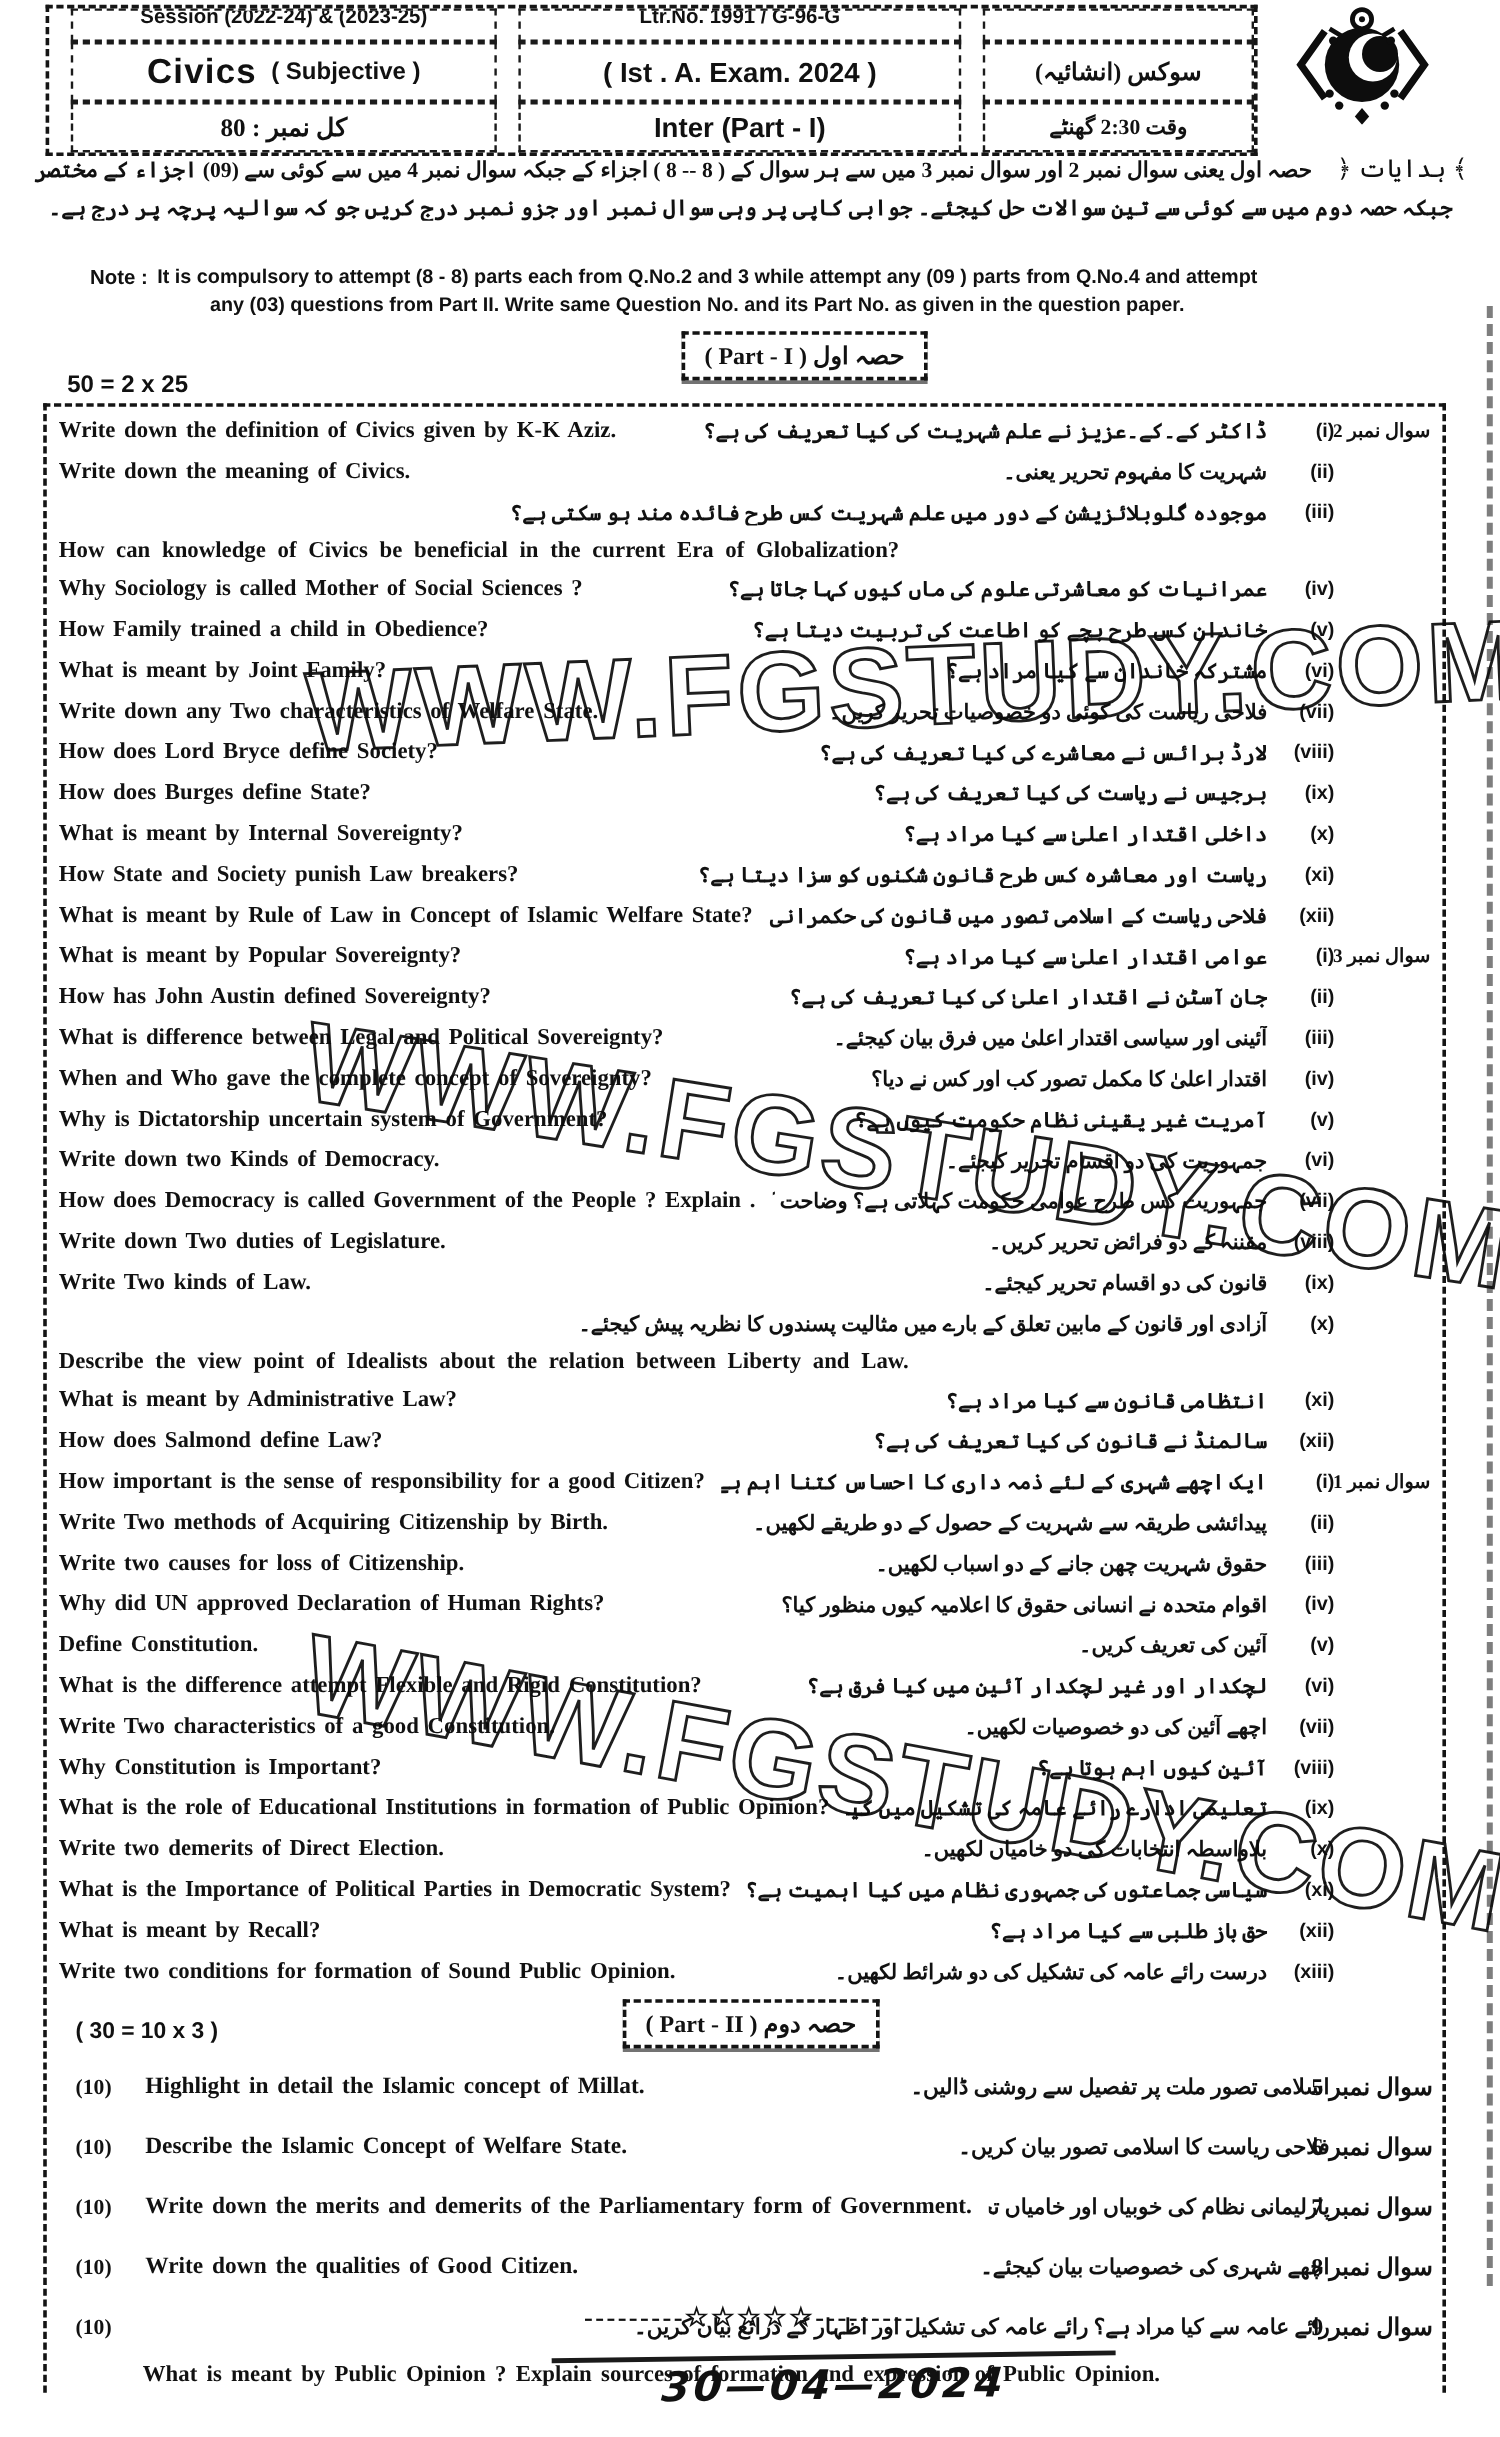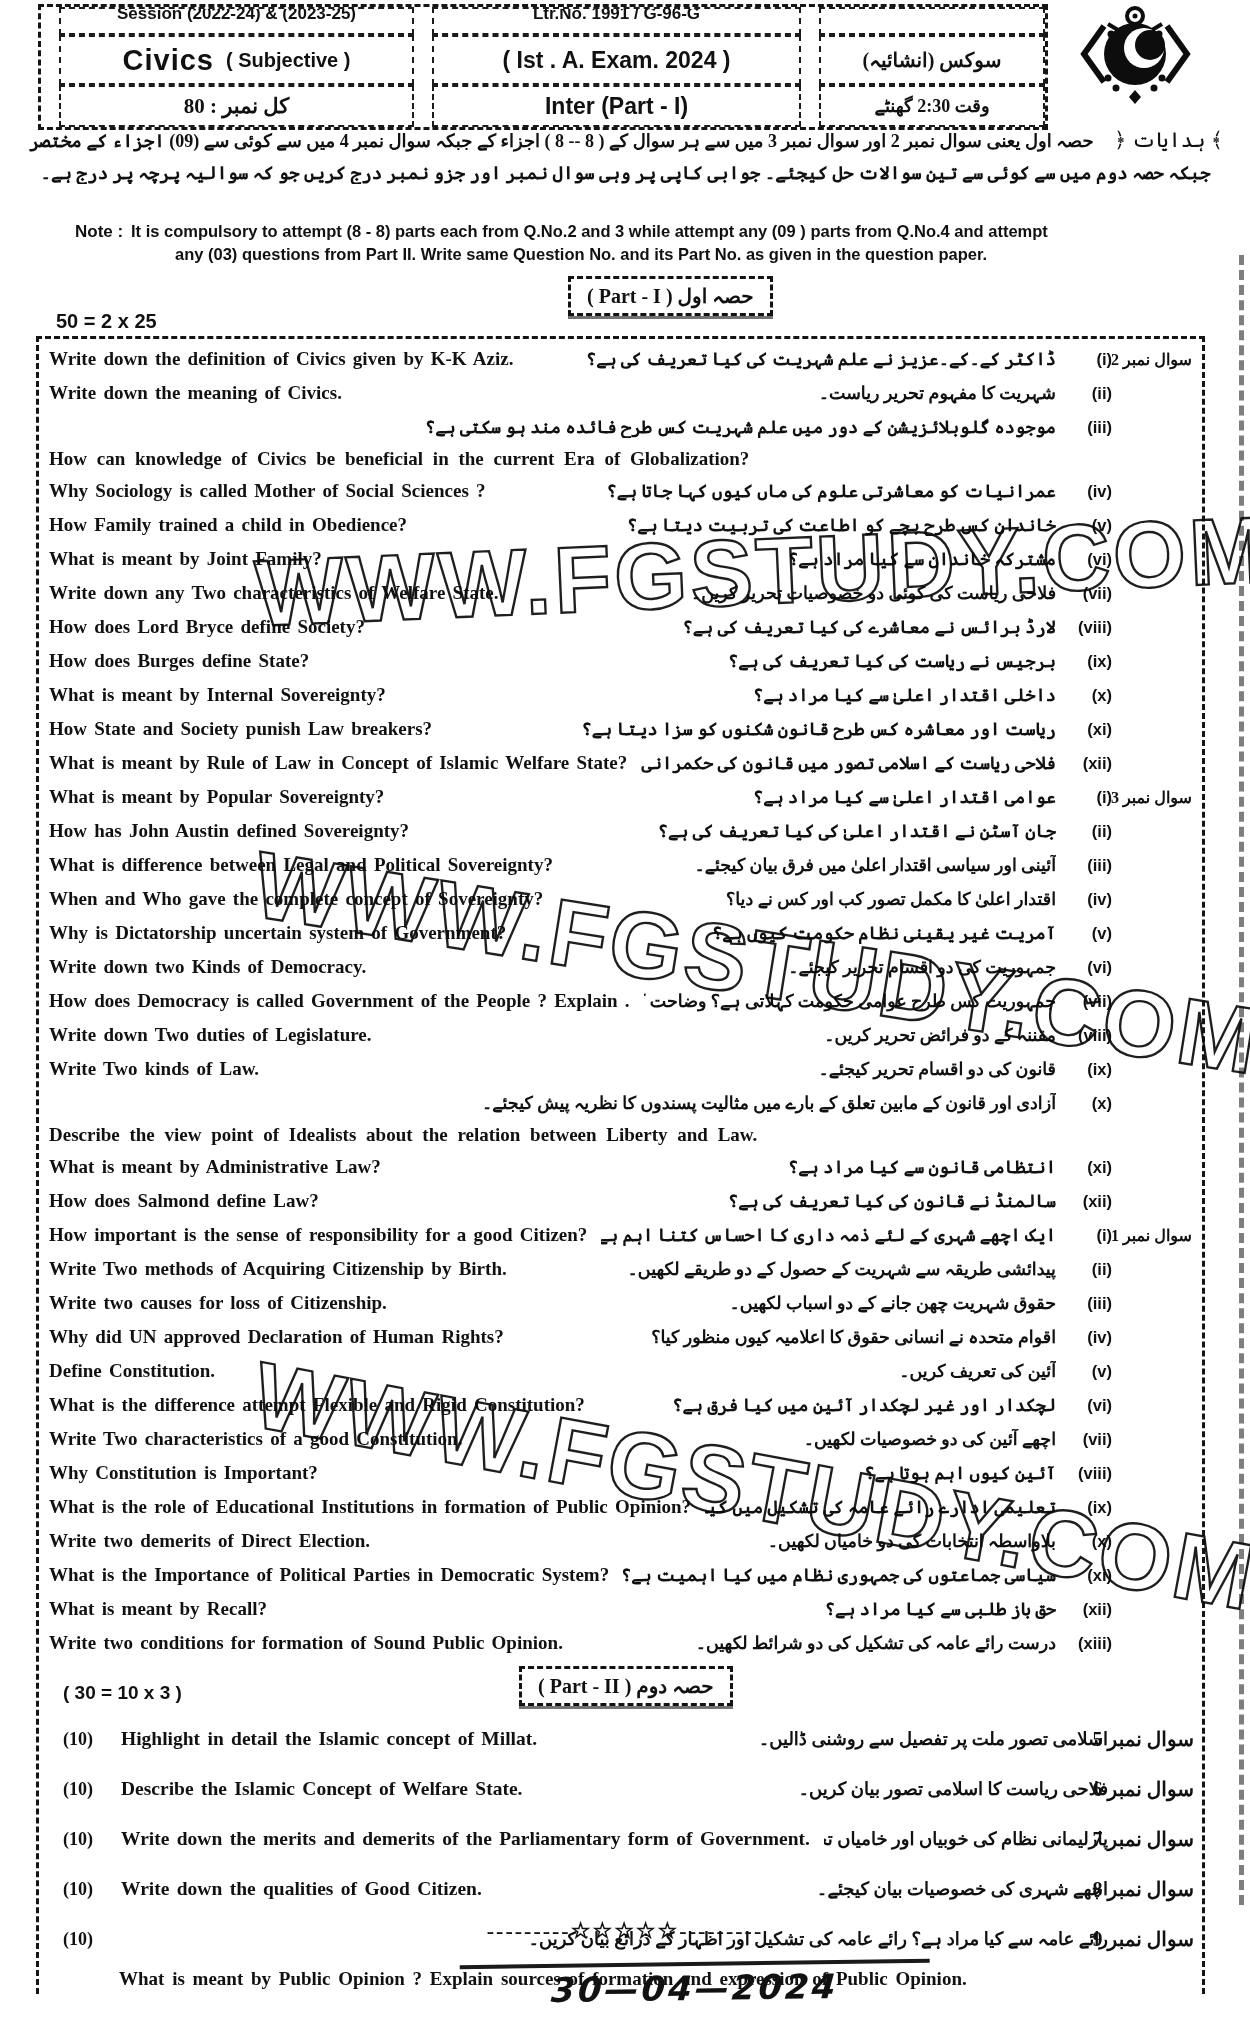--- a/index.html
+++ b/index.html
@@ -162,21 +162,21 @@
 <div class="qbox">
   <div>
       <div class="qrow">
         <div class="q-en">Write down the definition of Civics given by K-K  Aziz.</div>
         <div class="q-ur">ڈاکٹر کے۔کے۔عزیز نے علم شہریت کی کیا تعریف کی ہے؟</div>
         <div class="q-rn">(i)</div>
         <div class="q-gl">سوال نمبر 2</div>
       </div>
       <div class="qrow">
         <div class="q-en">Write down the meaning of Civics.</div>
-        <div class="q-ur">شہریت کا مفہوم تحریر ریاست۔</div>
+        <div class="q-ur">شہریت کا مفہوم تحریر یعنی۔</div>
         <div class="q-rn">(ii)</div>
         <div class="q-gl"></div>
       </div>
       <div class="qrow">
         <div class="q-ur">موجودہ گلوبلائزیشن کے دور میں علم شہریت کس طرح فائدہ مند ہو سکتی ہے؟</div>
         <div class="q-rn">(iii)</div>
         <div class="q-gl"></div>
       </div>
       <div class="q-en-full">How can knowledge of Civics be beneficial in the current Era of Globalization?</div>
       <div class="qrow">

